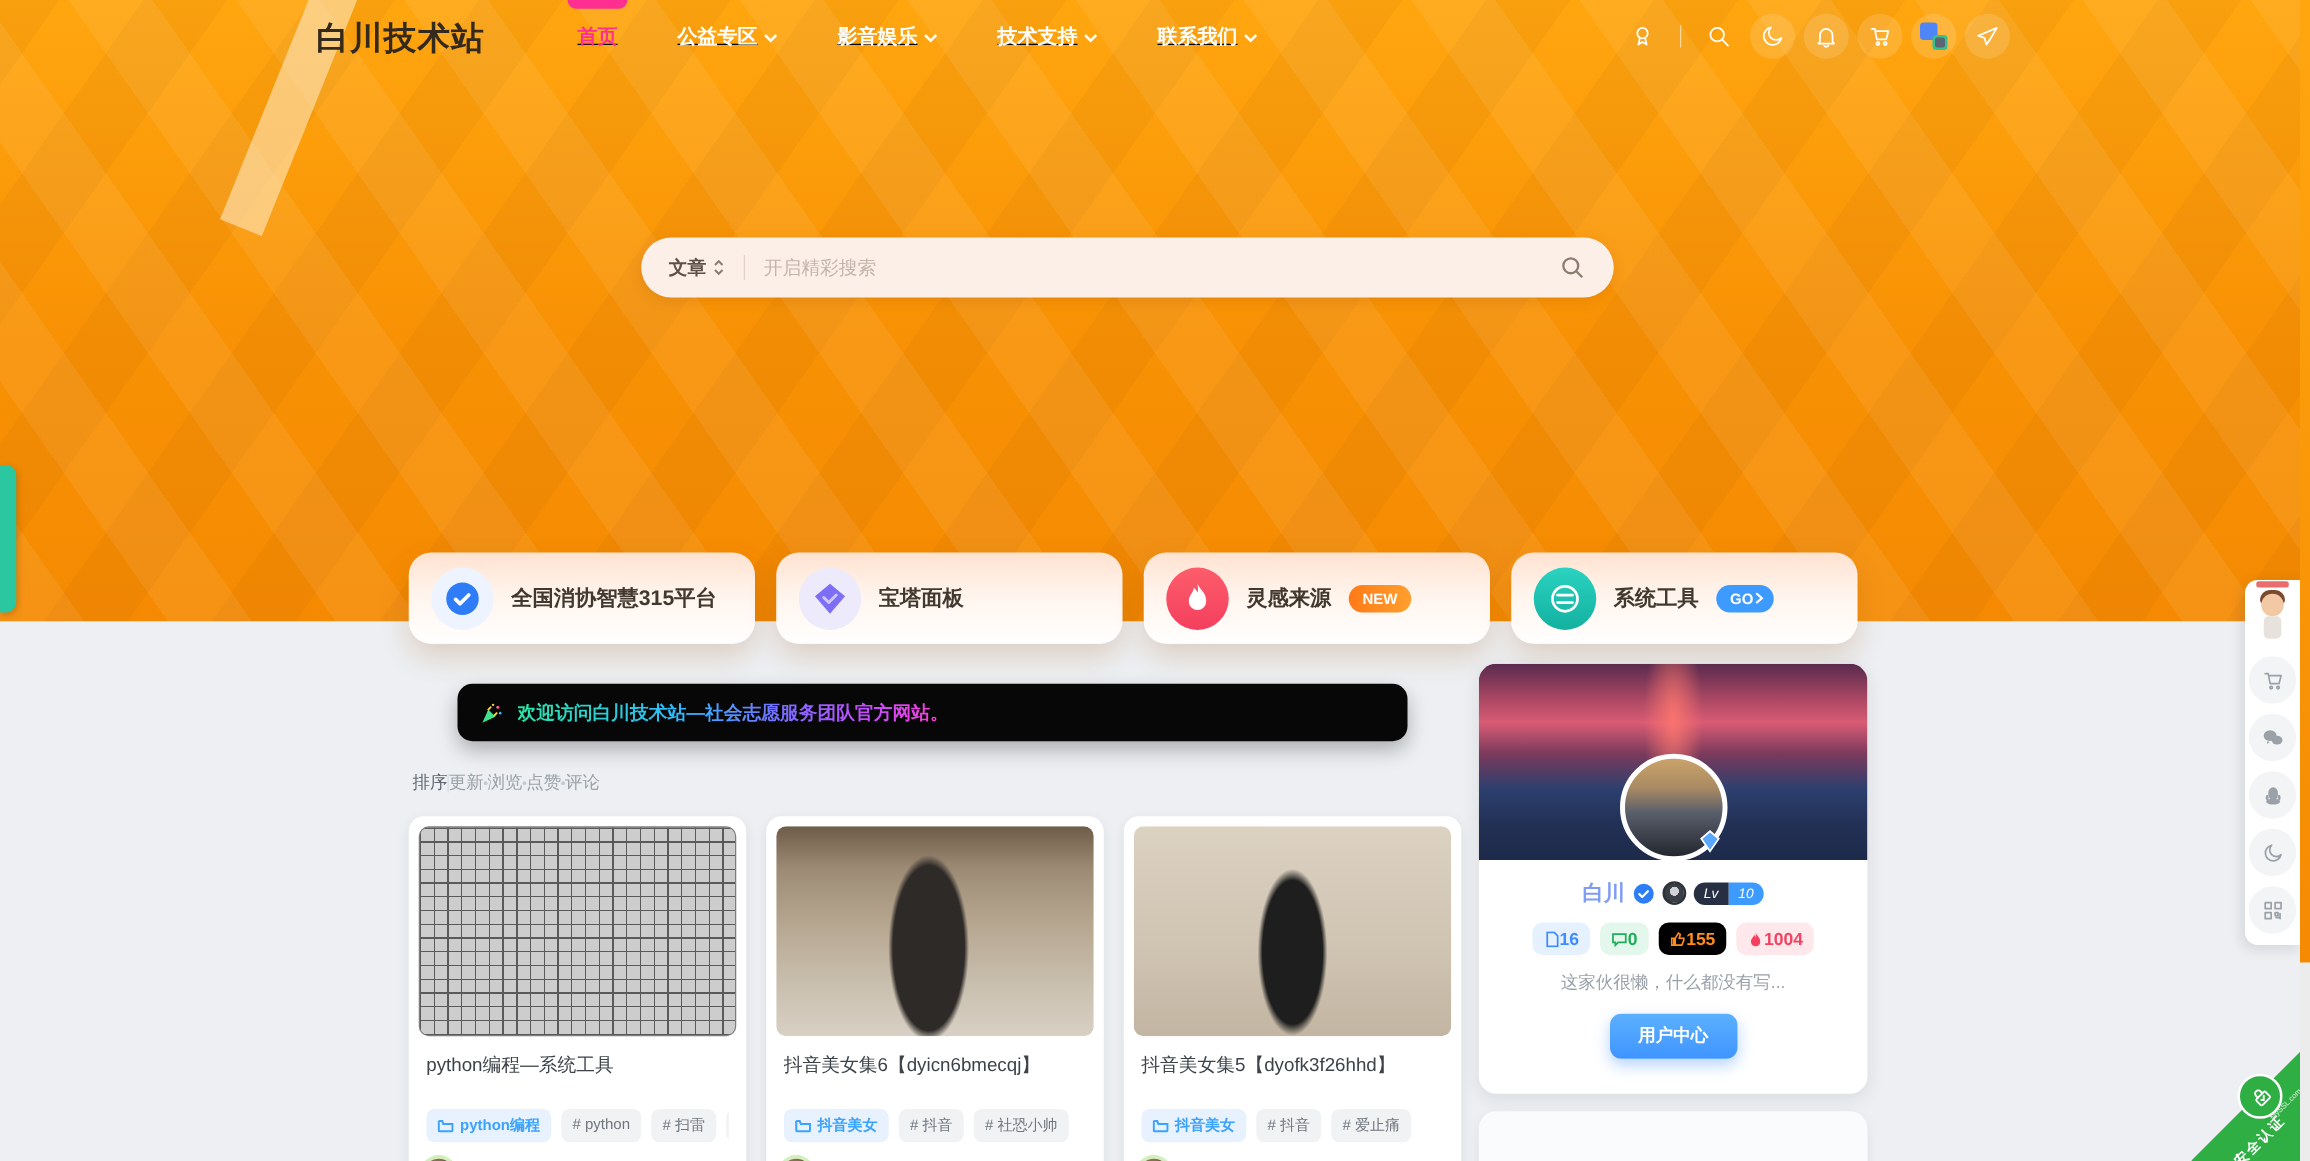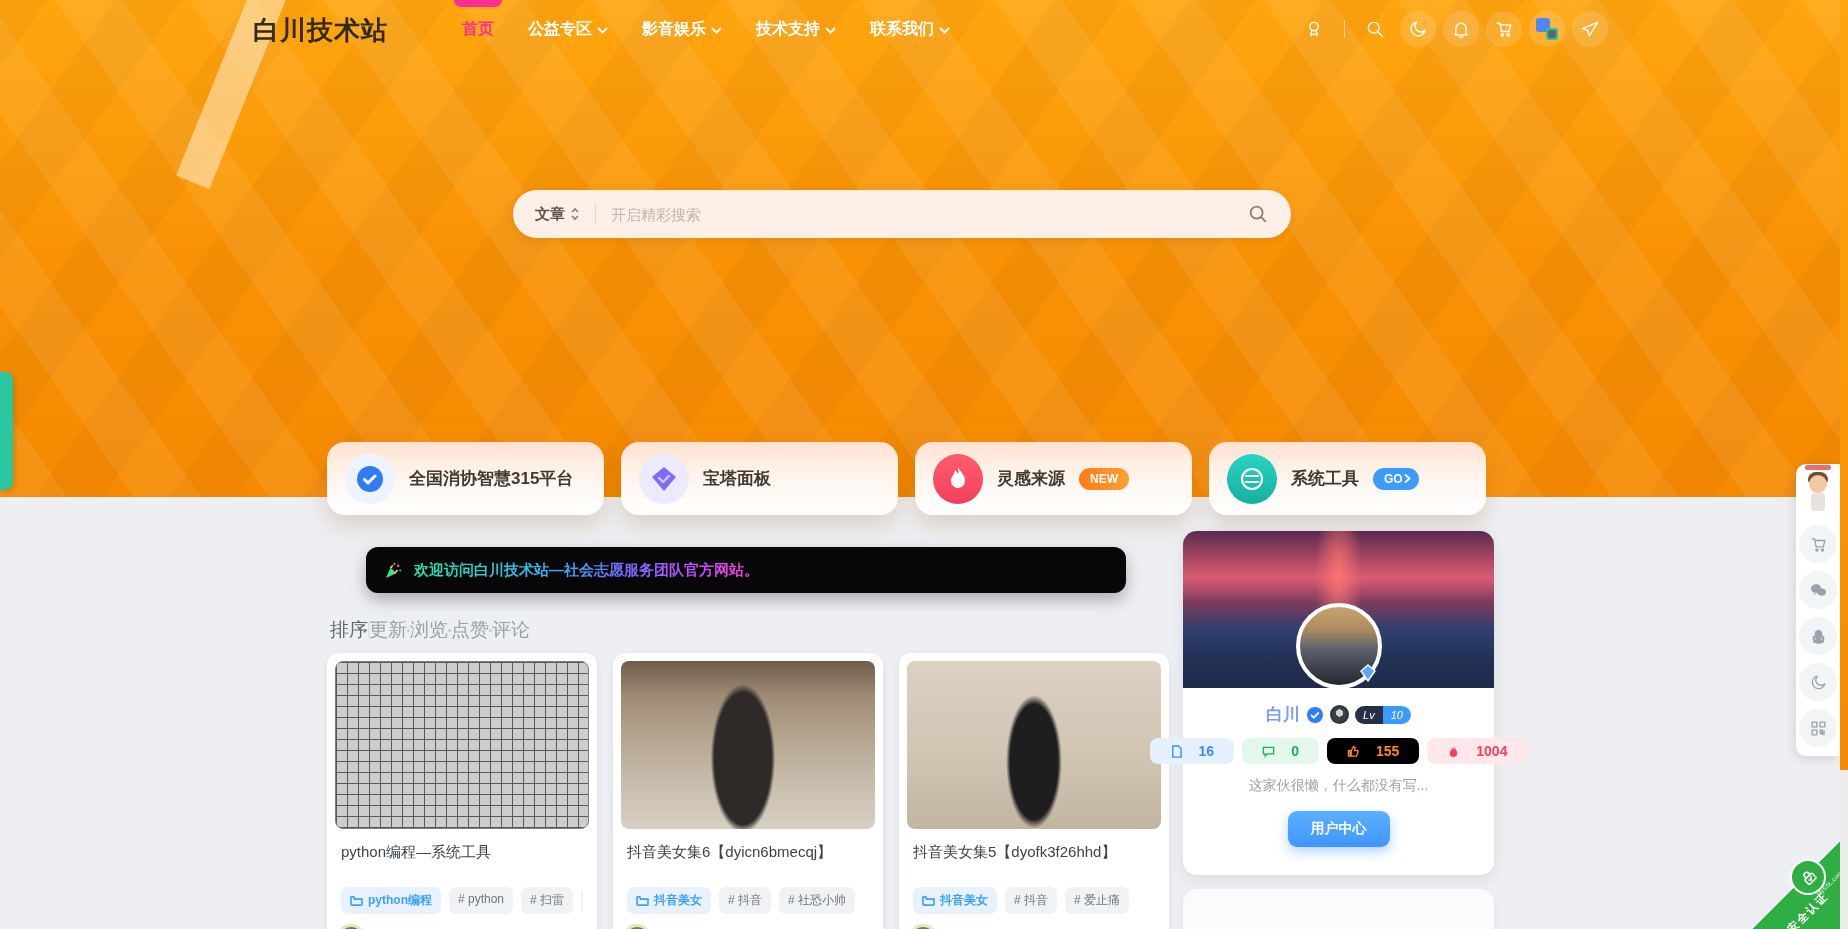--- a/index.html
+++ b/index.html
@@ -12,21 +12,21 @@
     background:
       repeating-linear-gradient(55deg, rgba(255,255,255,0.07) 0 55px, rgba(255,255,255,0) 55px 110px),
       repeating-linear-gradient(-55deg, rgba(140,60,0,0.06) 0 55px, rgba(0,0,0,0) 55px 110px),
       linear-gradient(180deg,#ffa60f 0%, #f89104 55%, #f58a02 100%); }
   .logo-stripe { position:absolute; left:215px; top:-25px; width:36px; height:215px;
     background:rgba(255,238,205,0.55); transform:rotate(22deg); }
 
   
   .topbar { position:absolute; top:0; left:0; width:1848px; height:58px; }
   .logo { position:absolute; left:253px; top:13px; font-size:26px; font-weight:bold; color:#33291c; letter-spacing:1px; }
-  .nav { position:absolute; left:462px; top:0; height:58px; display:flex; gap:34px; }
+  .nav { position:absolute; left:462px; top:0; height:58px; display:flex; gap:48px;text-decoration:underline; }
   .nav-item { position:relative; height:58px; display:flex; align-items:center; gap:5px;
     color:#ffffff; font-weight:bold; font-size:16px; cursor:pointer; }
   .nav-item.active { color:#ff2f92; }
   .nav-item.active::before { content:""; position:absolute; top:0; left:50%; transform:translateX(-50%);
     width:48px; height:7px; background:#ff2f92; border-radius:0 0 10px 10px; }
   .chev { width:11px; height:7px; stroke:#fff; stroke-width:2; fill:none; margin-top:2px; }
 
   .hicons { position:absolute; left:1296px; top:11px; display:flex; align-items:center; gap:7px; }
   .hicon { width:36px; height:36px; border-radius:50%; display:flex; align-items:center; justify-content:center;
     color:#fff; cursor:pointer; }
@@ -67,21 +67,21 @@
 
   
   .notice { position:absolute; left:366px; top:547px; width:760px; height:46px; background:#070707; border-radius:12px;
     display:flex; align-items:center; gap:11px; padding:0 18px; box-shadow:0 7px 16px rgba(0,0,0,0.28); }
   .notice-text { font-size:15px; font-weight:bold;
     background:linear-gradient(90deg,#27e6a7 0%, #2fb9ff 38%, #7a6bff 62%, #c84bff 82%, #ff3ed0 100%);
     -webkit-background-clip:text; background-clip:text; color:transparent; }
 
   
   .sortbar { position:absolute; left:330px; top:617px; display:flex; align-items:center; gap:0;
-    font-size:19px; color:#9aa1a9; }
+    font-size:14px; color:#9aa1a9; }
   .sort-label { color:#5f6670; }
   .sort-sep { width:1px; height:15px; background:#d8dbe0; }
   .sort-opt { cursor:pointer; }
   .dot { width:3px; height:3px; border-radius:50%; background:#c6cad0; }
 
   
   .posts { position:absolute; left:327px; top:653px; display:flex; gap:16px; }
   .post-card { width:270px; height:310px; background:#fff; border-radius:12px; padding:8px;
     box-shadow:0 3px 10px rgba(30,40,60,0.07); cursor:pointer; }
   .post-img { height:168px; border-radius:8px; }
@@ -120,21 +120,21 @@
     background:linear-gradient(180deg,#caa36b 0%, #a98a62 30%, #5a5f6c 55%, #23272f 100%); }
   .p-avatar .gem-badge { position:absolute; right:0; bottom:2px; }
   .p-name-row { position:absolute; top:172px; left:0; right:0; display:flex; justify-content:center; align-items:center; gap:6px; }
   .p-name { font-size:17px; font-weight:bold; color:#7d9bf7; cursor:pointer; }
   .emblem { width:19px; height:19px; border-radius:50%; border:2px solid #2e3338;
     background:radial-gradient(circle at 50% 40%, #cfd3d8 0 30%, #3a3f47 32%); }
   .lv { display:flex; font-style:italic; font-weight:normal; font-size:11px; cursor:default; }
   .lv .lv-l { background:#273043; color:#fff; padding:3px 8px; border-radius:10px 0 0 10px; }
   .lv .lv-r { background:#3d9bff; color:#fff; padding:3px 8px; border-radius:0 10px 10px 0; }
   .p-stats { position:absolute; top:207px; left:0; right:0; display:flex; justify-content:center; gap:8px; }
-  .stat { display:flex; align-items:center; gap:16px; font-size:14px; font-weight:bold; padding:5px 20px; border-radius:8px; }
+  .stat { display:flex; align-items:center; gap:0; font-size:14px; font-weight:bold; padding:5px 9px; border-radius:8px; }
   .stat svg { width:13px; height:13px; }
   .s-doc  { background:#e6f1ff; color:#3d8cff; }
   .s-chat { background:#e4f7ec; color:#1fae57; }
   .s-like { background:#000000; color:#ff8c1a; }
   .s-hot  { background:#ffe8ec; color:#f4415f; }
   .p-bio { position:absolute; top:246px; width:100%; text-align:center; color:#9aa1a9; font-size:14px; }
   .p-btn { position:absolute; top:280px; left:50%; transform:translateX(-50%); border:none; cursor:pointer;
     background:linear-gradient(180deg,#5cb0ff,#3f95ff); color:#fff; font-size:14px; font-weight:bold;
     padding:9px 23px; border-radius:9px; box-shadow:0 5px 12px rgba(60,140,255,0.38);
     font-family:"Liberation Sans", sans-serif; }

